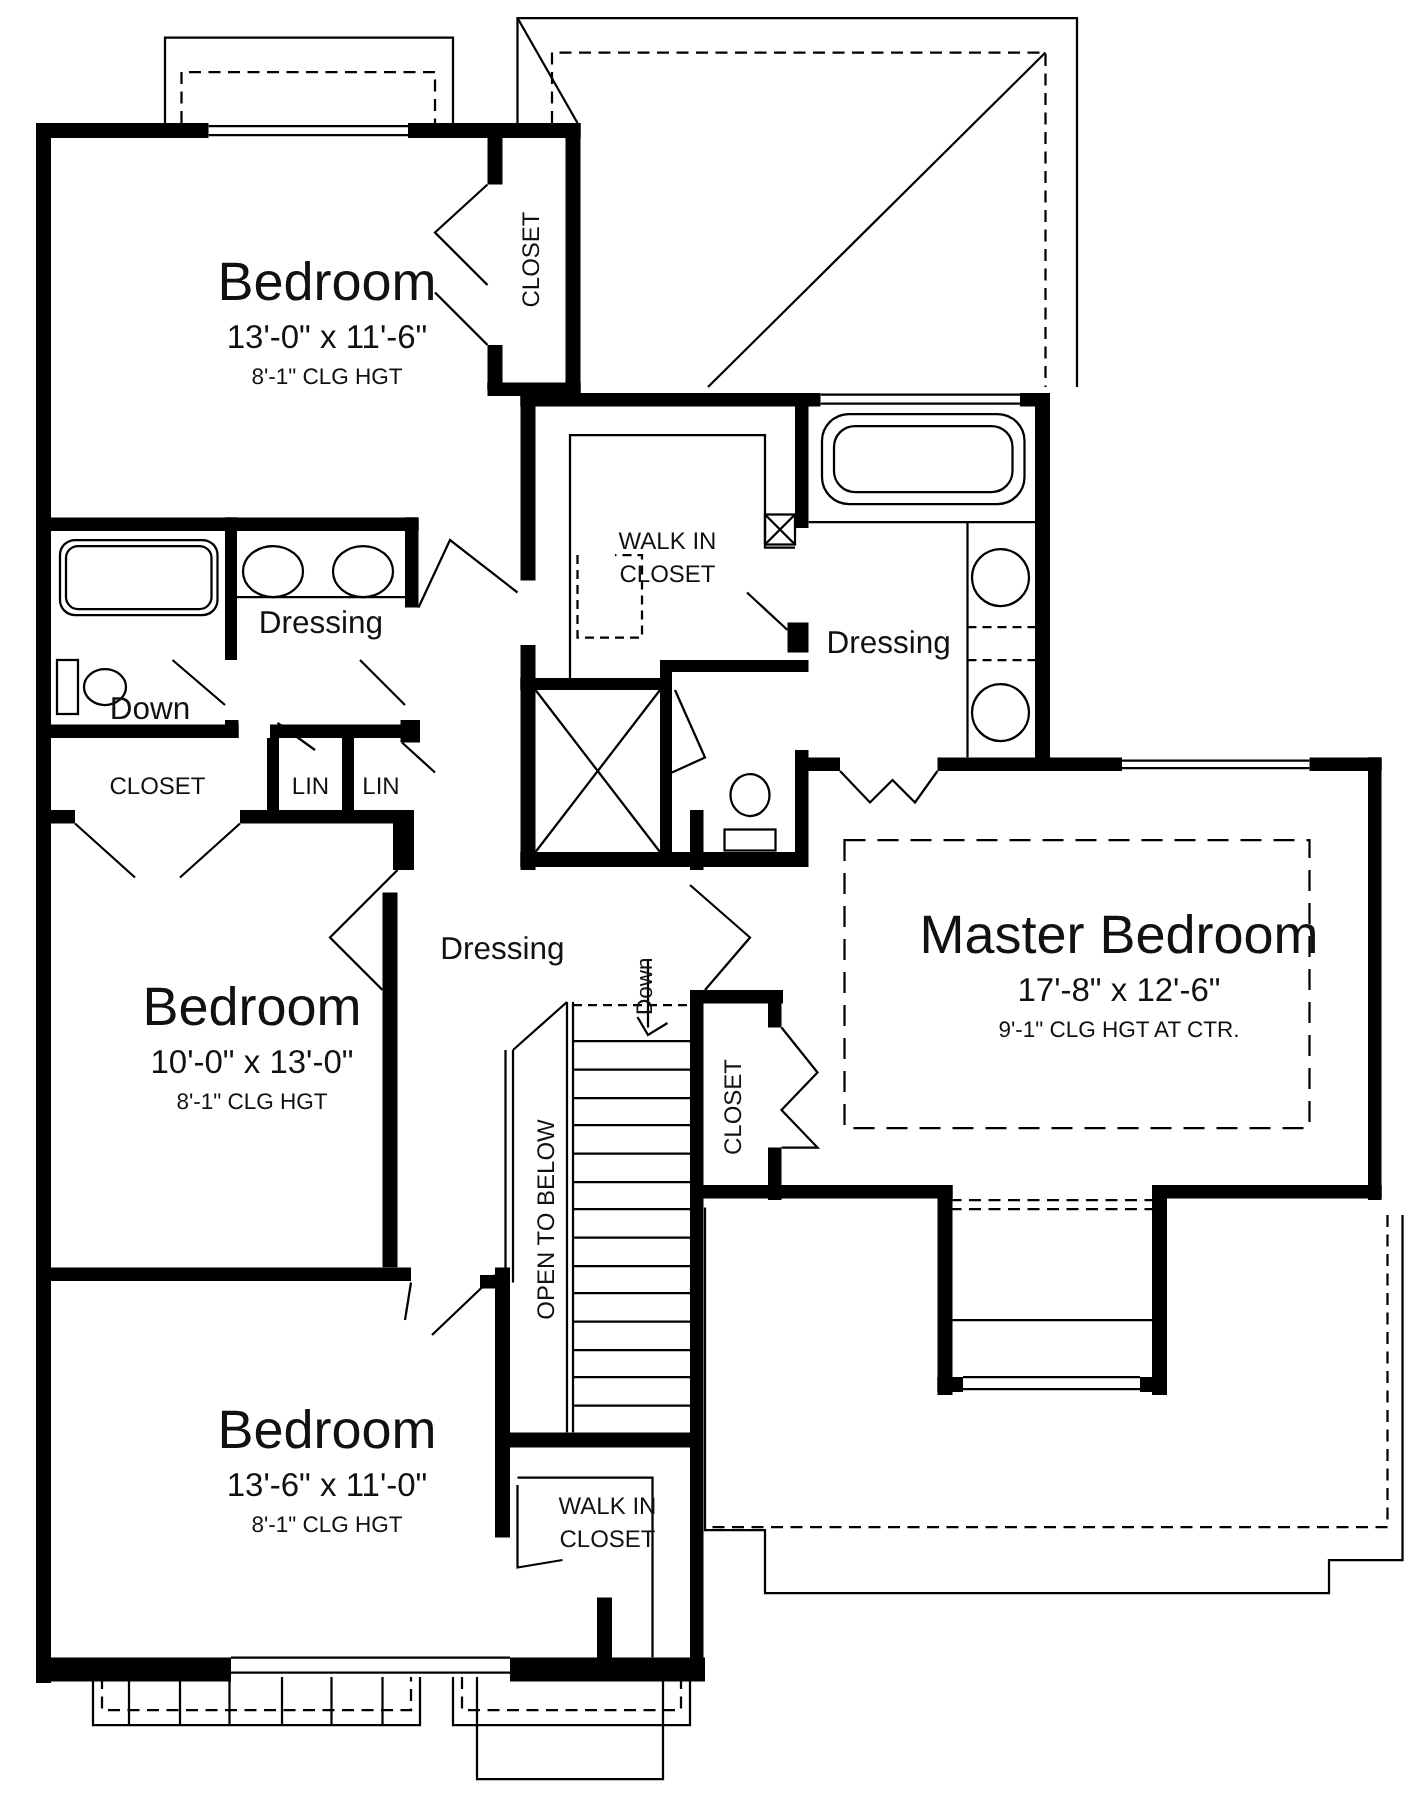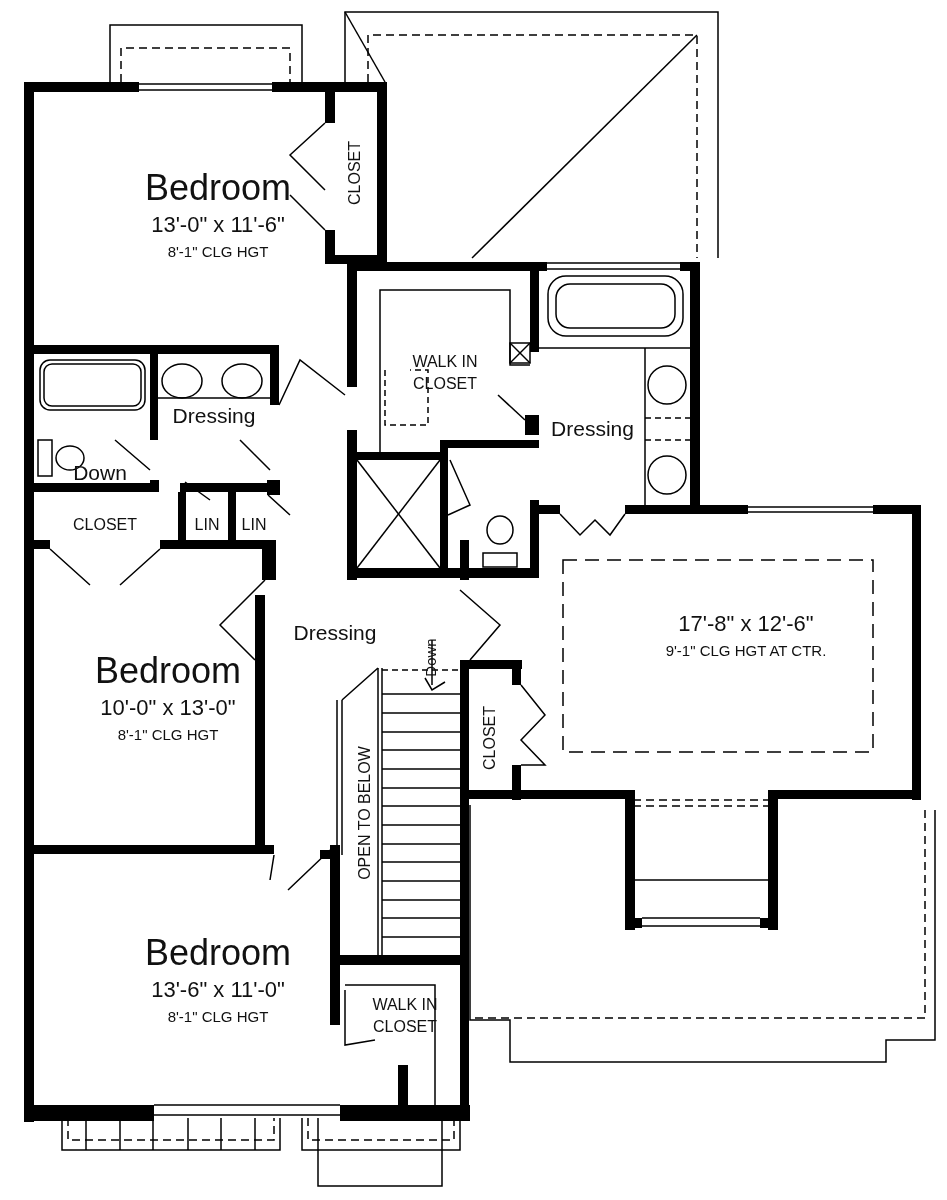--- a/index.html
+++ b/index.html
@@ -227,20 +227,21 @@
   <div class="room-clg">8'-1" CLG HGT</div>
 </div>
 
 <div class="room-block" style="left:60px; top:935px; width:260px;">
   <div class="room-name">Bedroom</div>
   <div class="room-dims">13'-6" x 11'-0"</div>
   <div class="room-clg">8'-1" CLG HGT</div>
 </div>
 
 <div class="room-block" style="left:563px; top:605px; width:310px;">
+  <div class="room-name">Master Bedroom</div>
   <div class="room-dims">17'-8" x 12'-6"</div>
   <div class="room-clg">9'-1" CLG HGT AT CTR.</div>
 </div>
 
 <div class="lbl small vert" style="left:320px; top:165px; width:70px;">CLOSET</div>
 <div class="lbl mid" style="left:158px; top:405px; width:112px;">Dressing</div>
 <div class="lbl mid" style="left:70px; top:462px; width:60px;">Down</div>
 <div class="lbl small" style="left:40px; top:517px; width:130px;">CLOSET</div>
 <div class="lbl small" style="left:186px; top:517px; width:42px;">LIN</div>
 <div class="lbl small" style="left:236px; top:517px; width:36px;">LIN</div>

